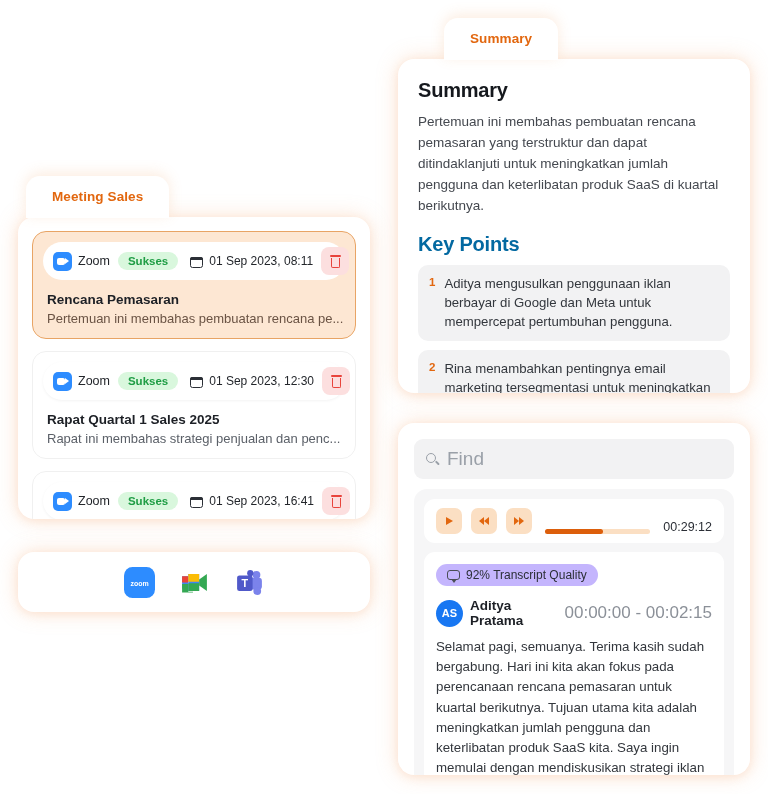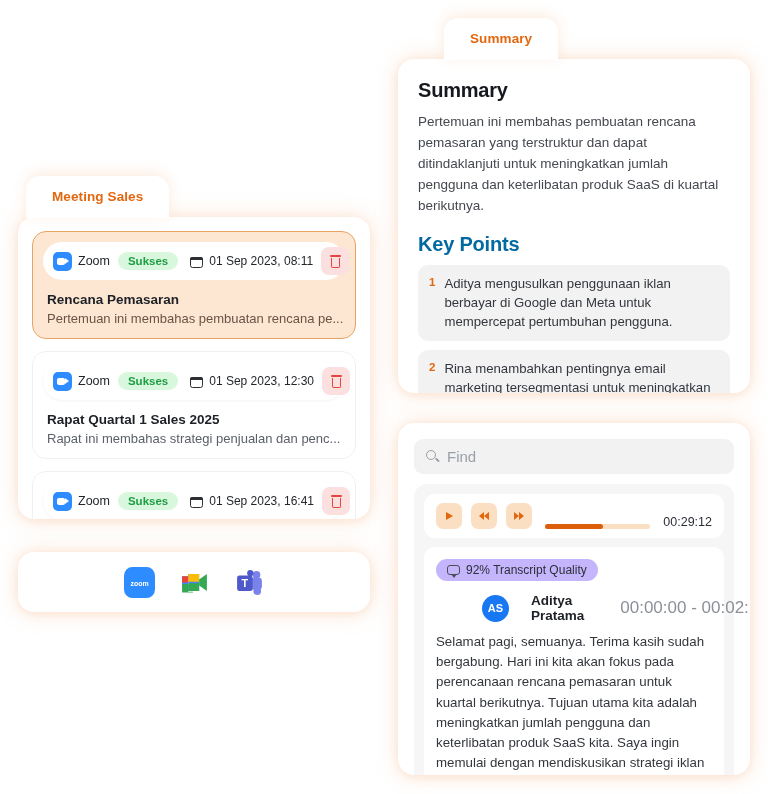--- a/index.html
+++ b/index.html
@@ -145,21 +145,21 @@
   }
   .search-ico { width: 13px; height: 13px; position: relative; flex: none; }
   .search-ico .ring {
     position: absolute; left: 0; top: 0; width: 10px; height: 10px;
     border: 1.6px solid #9aa0a8; border-radius: 50%;
   }
   .search-ico .hdl {
     position: absolute; left: 8.5px; top: 9px; width: 5px; height: 1.6px;
     background: #9aa0a8; border-radius: 1px; transform: rotate(45deg);
   }
-  .find-ph { font-size: 15px; color: #9aa0a8; }
+  .find-ph { font-size: 19px; color: #9aa0a8; }
   .tr-inner { background: #F6F6F7; border-radius: 13px; padding: 10px; margin-top: 10px; }
   .player {
     background: #ffffff; border-radius: 11px; padding: 9px 12px;
     display: flex; align-items: flex-end; gap: 9px;
   }
   .pbtn {
     width: 26px; height: 26px; border-radius: 7px; background: #FBDFC3;
     display: flex; align-items: center; justify-content: center;
     flex: none; border: none; cursor: pointer;
   }
@@ -173,21 +173,21 @@
   .time { font-size: 12.5px; color: #2b2f36; white-space: nowrap; }
   .seg { background: #ffffff; border-radius: 11px; padding: 12px; margin-top: 9px; }
   .qual {
     display: inline-flex; align-items: center; gap: 6px;
     background: #c4b5fd; border-radius: 999px; padding: 4px 11px;
   }
   .bub { width: 13px; height: 10px; border: 1.4px solid #4a4e55; border-radius: 3px; position: relative; flex:none; }
   .bub::after { content:""; position:absolute; left:2.5px; bottom:-4px; width:0;height:0;
     border-left:3px solid transparent;border-right:3px solid transparent;border-top:4px solid #4a4e55; }
   .qual-txt { font-size: 12px; color: #2b2f36; font-weight: 500; }
-  .spk { display: flex; align-items: center; gap: 22px; margin-top: 12px; margin-left: 46px; }
+  .spk { display: flex; align-items: center; gap: 7px; margin-top: 12px; }
   .avatar {
     width: 27px; height: 27px; border-radius: 50%; background: #1877F2;
     color: #fff; font-size: 11px; font-weight: bold;
     display:flex; align-items:center; justify-content:center; flex:none;
   }
   .spk-name { font-size: 13.5px; font-weight: bold; color: #1d2026; }
   .spk-time { font-size: 17px; color: #8b9098; margin-left: 14px; white-space: nowrap; }
   .spk-txt { font-size: 13.3px; line-height: 1.52; color: #33373d; margin-top: 9px; }
 </style>
 </head>

